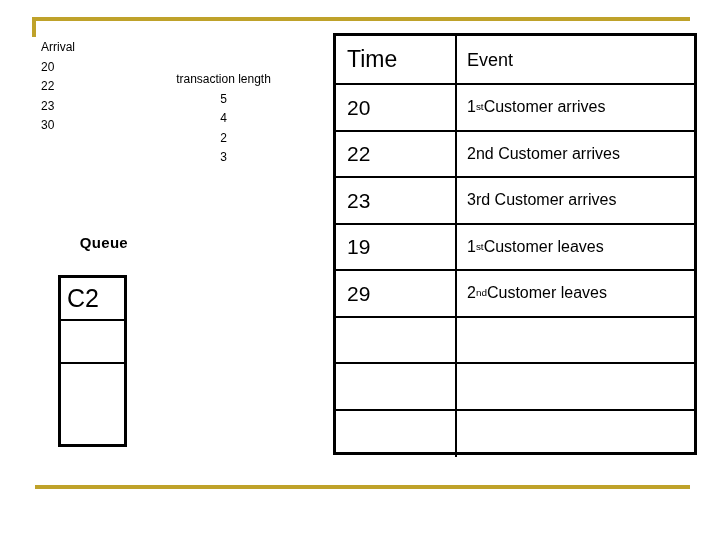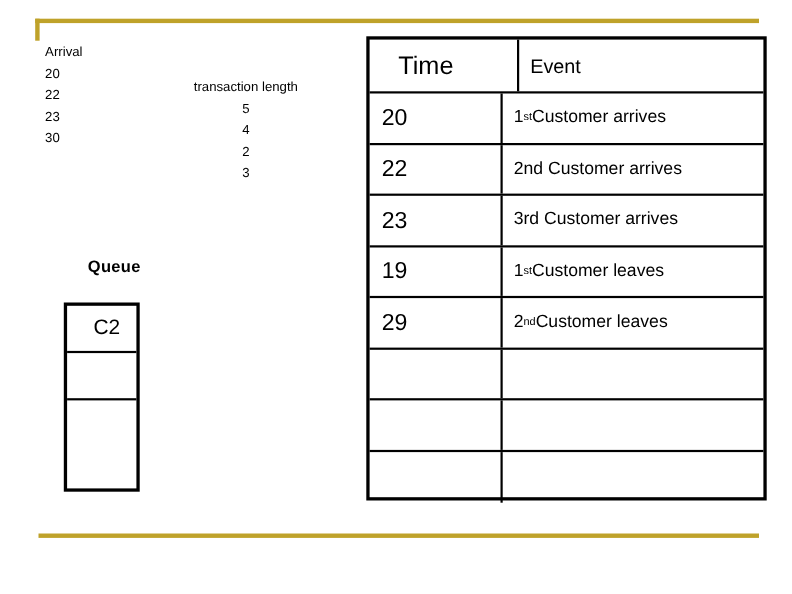--- a/index.html
+++ b/index.html
@@ -98,22 +98,22 @@
     border: 3px solid #000000;
     box-sizing: border-box;
     background: #ffffff;
   }
   .queue-cell {
     height: 43px;
     box-sizing: border-box;
     border-bottom: 2px solid #000000;
     display: flex;
     align-items: center;
-    padding-left: 24px;
-    font-size: 19px;
+    padding-left: 6px;
+    font-size: 25px;
     line-height: 1;
   }
   .queue-cell:last-child {
     border-bottom: none;
     height: 44px;
   }
 
   
   .event-table {
     position: absolute;
@@ -126,21 +126,20 @@
     background: #ffffff;
   }
   .et-row {
     display: flex;
     height: 46.5px;
     box-sizing: border-box;
     border-bottom: 2px solid #000000;
   }
   .et-row.header-row {
     height: 49px;
-    padding-left: 15px;
   }
   .et-row:last-child {
     border-bottom: none;
   }
   .et-cell-time {
     width: 121px;
     box-sizing: border-box;
     border-right: 2px solid #000000;
     display: flex;
     align-items: center;

